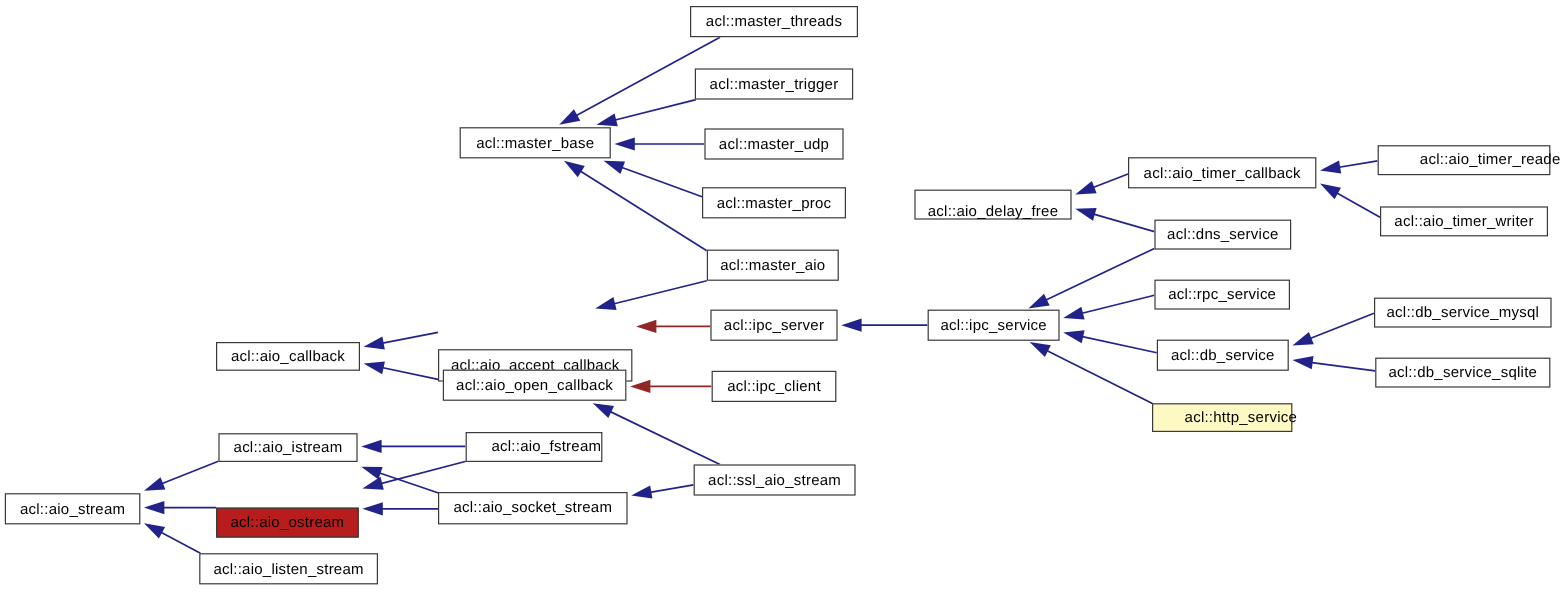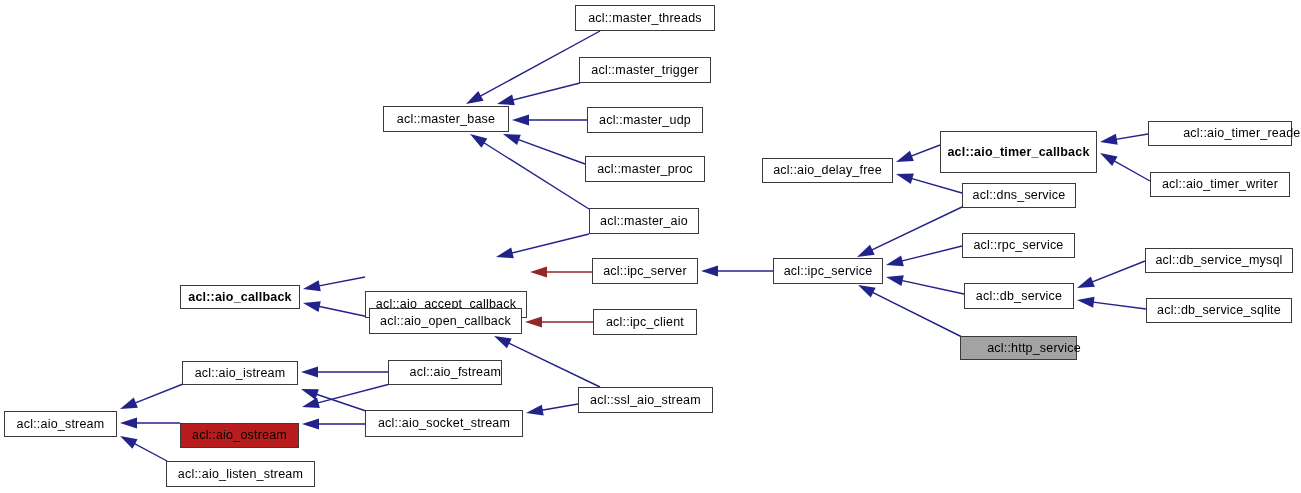--- a/index.html
+++ b/index.html
@@ -172,24 +172,24 @@
     </div>
     <div class="node" style="left: 383px; top: 106px; width: 126px; height: 26px; border-color: rgb(58, 58, 58); background: rgb(255, 255, 255);">
       <span>acl::master_base</span>
     </div>
     <div class="node" style="left: 585px; top: 156px; width: 120px; height: 26px; border-color: rgb(58, 58, 58); background: rgb(255, 255, 255);">
       <span>acl::master_proc</span>
     </div>
     <div class="node" style="left: 589px; top: 208px; width: 110px; height: 26px; border-color: rgb(58, 58, 58); background: rgb(255, 255, 255);">
       <span>acl::master_aio</span>
     </div>
-    <div class="node" style="left: 762px; top: 158px; width: 131px; height: 25px; border-color: rgb(58, 58, 58); background: rgb(255, 255, 255);">
+    <div class="node" style="left: 762px; top: 158px; width: 131px; height: 25px; border-color: rgb(58, 58, 58); background: rgb(255, 255, 255); align-items: flex-end;">
       <span>acl::aio_delay_free</span>
     </div>
-    <div class="node" style="left: 940px; top: 131px; width: 157px; height: 42px; border-color: rgb(58, 58, 58); background: rgb(255, 255, 255); font-weight: bold;">
+    <div class="node" style="left: 940px; top: 131px; width: 157px; height: 26px; border-color: rgb(58, 58, 58); background: rgb(255, 255, 255);">
       <span>acl::aio_timer_callback</span>
     </div>
     <div class="node" style="left: 1148px; top: 121px; width: 144px; height: 25px; border-color: rgb(58, 58, 58); background: rgb(255, 255, 255); padding-left: 48px;">
       <span>acl::aio_timer_reader</span>
     </div>
     <div class="node" style="left: 1150px; top: 172px; width: 140px; height: 25px; border-color: rgb(58, 58, 58); background: rgb(255, 255, 255);">
       <span>acl::aio_timer_writer</span>
     </div>
     <div class="node" style="left: 962px; top: 183px; width: 114px; height: 25px; border-color: rgb(58, 58, 58); background: rgb(255, 255, 255);">
       <span>acl::dns_service</span>
@@ -202,36 +202,36 @@
     </div>
     <div class="node" style="left: 964px; top: 283px; width: 110px; height: 26px; border-color: rgb(58, 58, 58); background: rgb(255, 255, 255);">
       <span>acl::db_service</span>
     </div>
     <div class="node" style="left: 1145px; top: 248px; width: 148px; height: 25px; border-color: rgb(58, 58, 58); background: rgb(255, 255, 255);">
       <span>acl::db_service_mysql</span>
     </div>
     <div class="node" style="left: 1146px; top: 298px; width: 146px; height: 25px; border-color: rgb(58, 58, 58); background: rgb(255, 255, 255);">
       <span>acl::db_service_sqlite</span>
     </div>
-    <div class="node" style="left: 960px; top: 336px; width: 117px; height: 24px; border-color: rgb(58, 58, 58); background: #a3a3a3; padding-left: 31px;">
+    <div class="node" style="left: 960px; top: 336px; width: 117px; height: 24px; border-color: rgb(58, 58, 58); background: #fef9c3; padding-left: 31px;">
       <span>acl::http_service</span>
     </div>
     <div class="node" style="left: 365px; top: 259px; width: 162px; height: 27px; border-color: rgb(58, 58, 58); background: rgb(255, 255, 255); margin-top: 32px;">
       <span>acl::aio_accept_callback</span>
     </div>
     <div class="node" style="left: 592px; top: 258px; width: 106px; height: 26px; border-color: rgb(58, 58, 58); background: rgb(255, 255, 255);">
       <span>acl::ipc_server</span>
     </div>
     <div class="node" style="left: 369px; top: 308px; width: 153px; height: 26px; border-color: rgb(58, 58, 58); background: rgb(255, 255, 255);">
       <span>acl::aio_open_callback</span>
     </div>
     <div class="node" style="left: 593px; top: 309px; width: 104px; height: 26px; border-color: rgb(58, 58, 58); background: rgb(255, 255, 255);">
       <span>acl::ipc_client</span>
     </div>
-    <div class="node" style="left: 180px; top: 285px; width: 120px; height: 24px; border-color: rgb(58, 58, 58); background: rgb(255, 255, 255); font-weight: bold;">
+    <div class="node" style="left: 180px; top: 285px; width: 120px; height: 24px; border-color: rgb(58, 58, 58); background: rgb(255, 255, 255);">
       <span>acl::aio_callback</span>
     </div>
     <div class="node" style="left: 182px; top: 361px; width: 116px; height: 24px; border-color: rgb(58, 58, 58); background: rgb(255, 255, 255);">
       <span>acl::aio_istream</span>
     </div>
     <div class="node" style="left: 388px; top: 360px; width: 114px; height: 25px; border-color: rgb(58, 58, 58); background: rgb(255, 255, 255); justify-content: flex-end;">
       <span>acl::aio_fstream</span>
     </div>
     <div class="node" style="left: 578px; top: 387px; width: 135px; height: 26px; border-color: rgb(58, 58, 58); background: rgb(255, 255, 255);">
       <span>acl::ssl_aio_stream</span>

